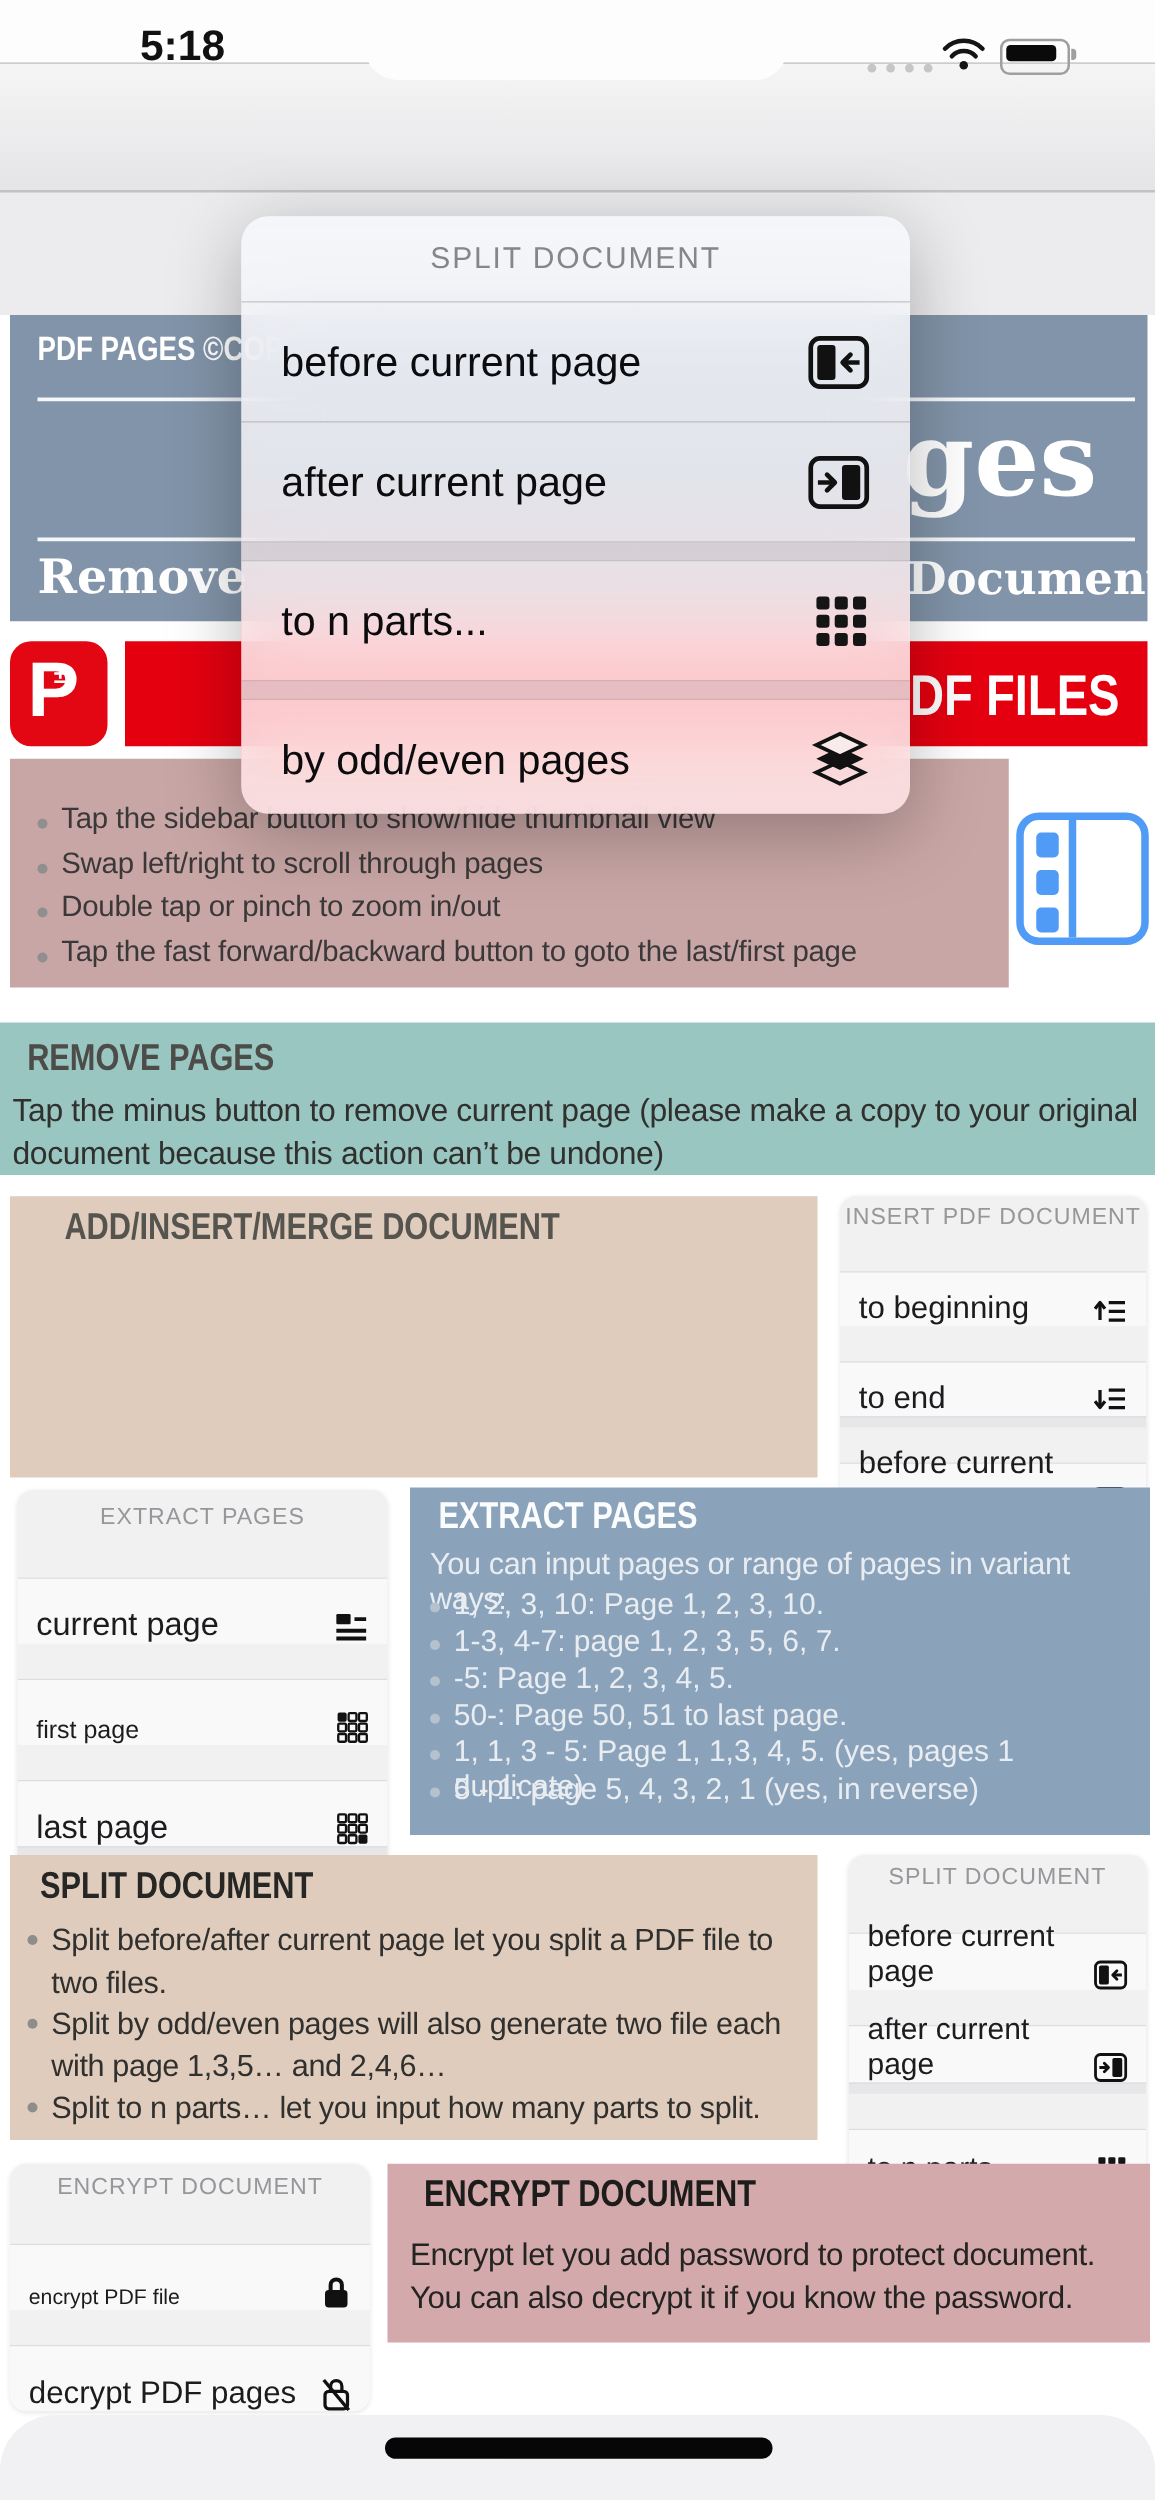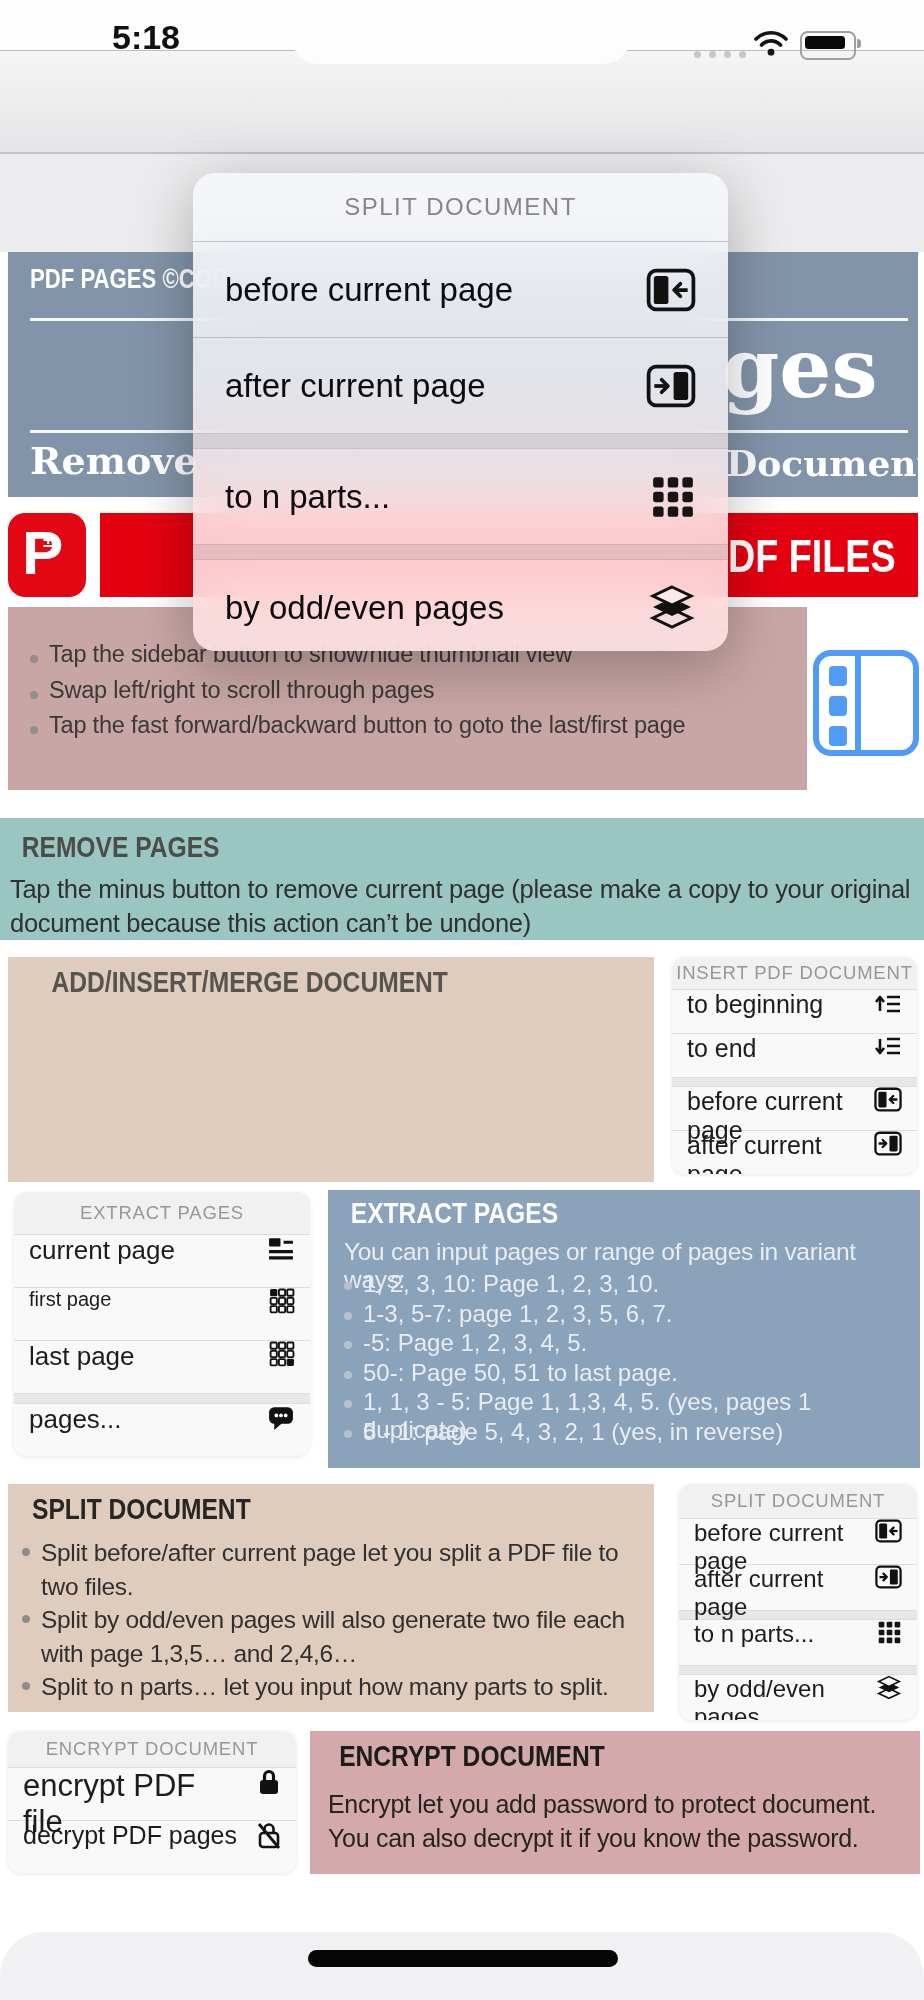--- a/index.html
+++ b/index.html
@@ -51,22 +51,22 @@
   .tan1{left:8px;top:957px;width:646px;height:225px;background:#dfccbc;}
   .steel{left:328px;top:1190px;width:592px;height:278px;background:#8ba3ba;}
   .tan2{left:8px;top:1484px;width:646px;height:228px;background:#dfccbc;}
   .pinkbox{left:310px;top:1731px;width:610px;height:143px;background:#d4a9ab;}
   .steel .sect{color:#fbfcfd;}
   .steel .body{color:#e9edf2;}
   .steel .bdot{background:#b6c1ce;margin-top:12px;}
   
   .card{position:absolute;background:#f1f1f2;border-radius:13px;overflow:hidden;box-shadow:0 1px 4px rgba(0,0,0,.10);}
   .cm-h{display:flex;align-items:center;justify-content:center;color:#97979b;font-size:18.5px;letter-spacing:0.8px;}
-  .cm-r{display:flex;align-items:flex-start;background:#f9f9fa;border-top:1px solid #dddddf;padding:0 15px;
-        font-size:25px;color:#1c1c1e;cursor:pointer;}
+  .cm-r{display:flex;align-items:flex-end;background:#f9f9fa;border-top:1px solid #dddddf;padding:0 15px;
+        font-size:25px;color:#1c1c1e;cursor:pointer;margin-top:28px;}
   .cm-r .ic{margin-left:auto;display:flex;align-items:center;}
   .cm-t{height:8px;background:#e7e7e9;border-top:1px solid #dddddf;}
   
   .popup{left:193px;top:173px;width:535px;height:478px;border-radius:22px;z-index:30;overflow:hidden;
          background:linear-gradient(180deg,rgba(245,247,251,.88) 0%,rgba(245,243,245,.84) 42%,
                     rgba(250,233,234,.86) 66%,rgba(252,226,227,.90) 100%);
          -webkit-backdrop-filter:blur(28px) saturate(140%);backdrop-filter:blur(28px) saturate(140%);
          box-shadow:0 14px 60px rgba(0,0,0,.28);}
   .pp-title{height:68px;display:flex;align-items:center;justify-content:center;font-size:24px;color:#85858a;
             letter-spacing:1.5px;border-bottom:1px solid rgba(60,60,67,.25);}
@@ -184,20 +184,24 @@
     <div class="brow">
         <span class="bdot"></span>
         <span>Tap the sidebar button to show/hide thumbnail view</span>
       </div>
     <div class="brow">
         <span class="bdot"></span>
         <span>Swap left/right to scroll through pages</span>
       </div>
     <div class="brow">
         <span class="bdot"></span>
+        <span>Double tap or pinch to zoom in/out</span>
+      </div>
+    <div class="brow">
+        <span class="bdot"></span>
         <span>Tap the fast forward/backward button to goto the last/first page</span>
       </div>
   </div>
   <div class="abs sbgfx">
     <span class="div"></span>
     <i style="top:10px;"></i>
       <i style="top:40px;"></i>
       <i style="top:70px;"></i>
   </div>
 
@@ -328,21 +332,21 @@
   <div class="abs steel">
     <div class="abs sect" style="top:6px;"><span class="condc">EXTRACT PAGES</span></div>
     <div class="abs body" style="left:16px;top:48px;width:566px;font-size:24.5px;">You can input pages or range of pages in variant ways:</div>
     <div class="abs" style="left:16px;top:80px;width:566px;font-size:24px;color:#e9edf2;">
       <div class="brow" style="height:29.5px;">
           <span class="bdot"></span>
           <span>1, 2, 3, 10: Page 1, 2, 3, 10.</span>
         </div>
       <div class="brow" style="height:29.5px;">
           <span class="bdot"></span>
-          <span>1-3, 5-7: page 1, 2, 3, 5, 6, 7.</span>
+          <span>1-3, 4-7: page 1, 2, 3, 5, 6, 7.</span>
         </div>
       <div class="brow" style="height:29.5px;">
           <span class="bdot"></span>
           <span>-5: Page 1, 2, 3, 4, 5.</span>
         </div>
       <div class="brow" style="height:29.5px;">
           <span class="bdot"></span>
           <span>50-: Page 50, 51 to last page.</span>
         </div>
       <div class="brow" style="height:29.5px;">
@@ -425,21 +429,21 @@
             <path d="M24 25 L43 34 L24 43 L5 34 Z" fill="none" stroke="#111" stroke-width="3"></path>
             <path d="M24 14 L43 23 L24 32 L5 23 Z" fill="#111"></path>
             <path d="M24 3 L43 12 L24 21 L5 12 Z" fill="#f7f7f8" stroke="#111" stroke-width="3"></path>
           </svg>
         </span>
     </div>
   </div>
 
   <div class="card" style="left:8px;top:1731px;width:288px;">
     <div class="cm-h" style="height:36px;">ENCRYPT DOCUMENT</div>
-    <div class="cm-r" style="height:52px;font-size:31px;gap:28px;">
+    <div class="cm-r" style="height:52px;font-size:17px;gap:28px;">
       <span>encrypt PDF file</span>
       <span class="ic">
           <svg width="24" height="28" viewBox="0 0 24 28">
             <rect x="3" y="12" width="18" height="14" rx="3" fill="#111"></rect>
             <path d="M7.5 12 V8 a4.5 4.5 0 0 1 9 0 v4" fill="none" stroke="#111" stroke-width="3.2"></path>
           </svg>
         </span>
     </div>
     <div class="cm-r" style="height:52px;font-size:25px;">
       <span>decrypt PDF pages</span>

